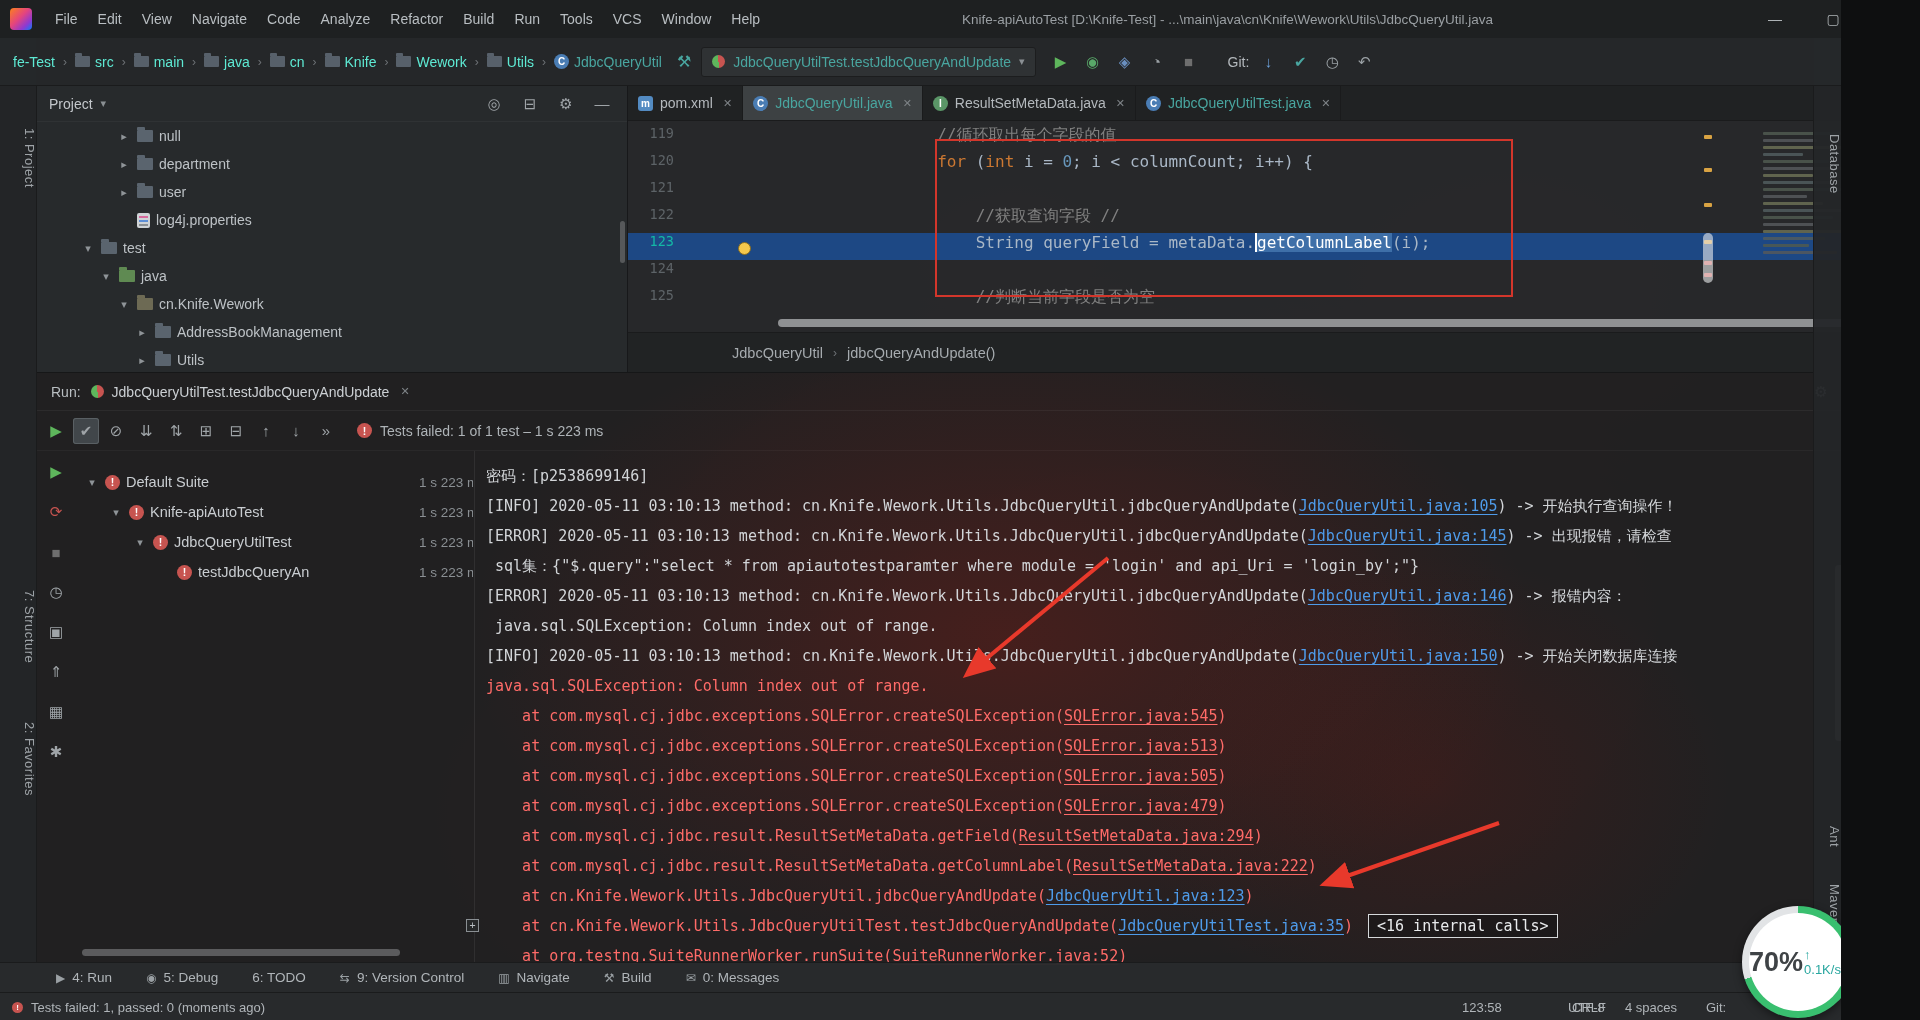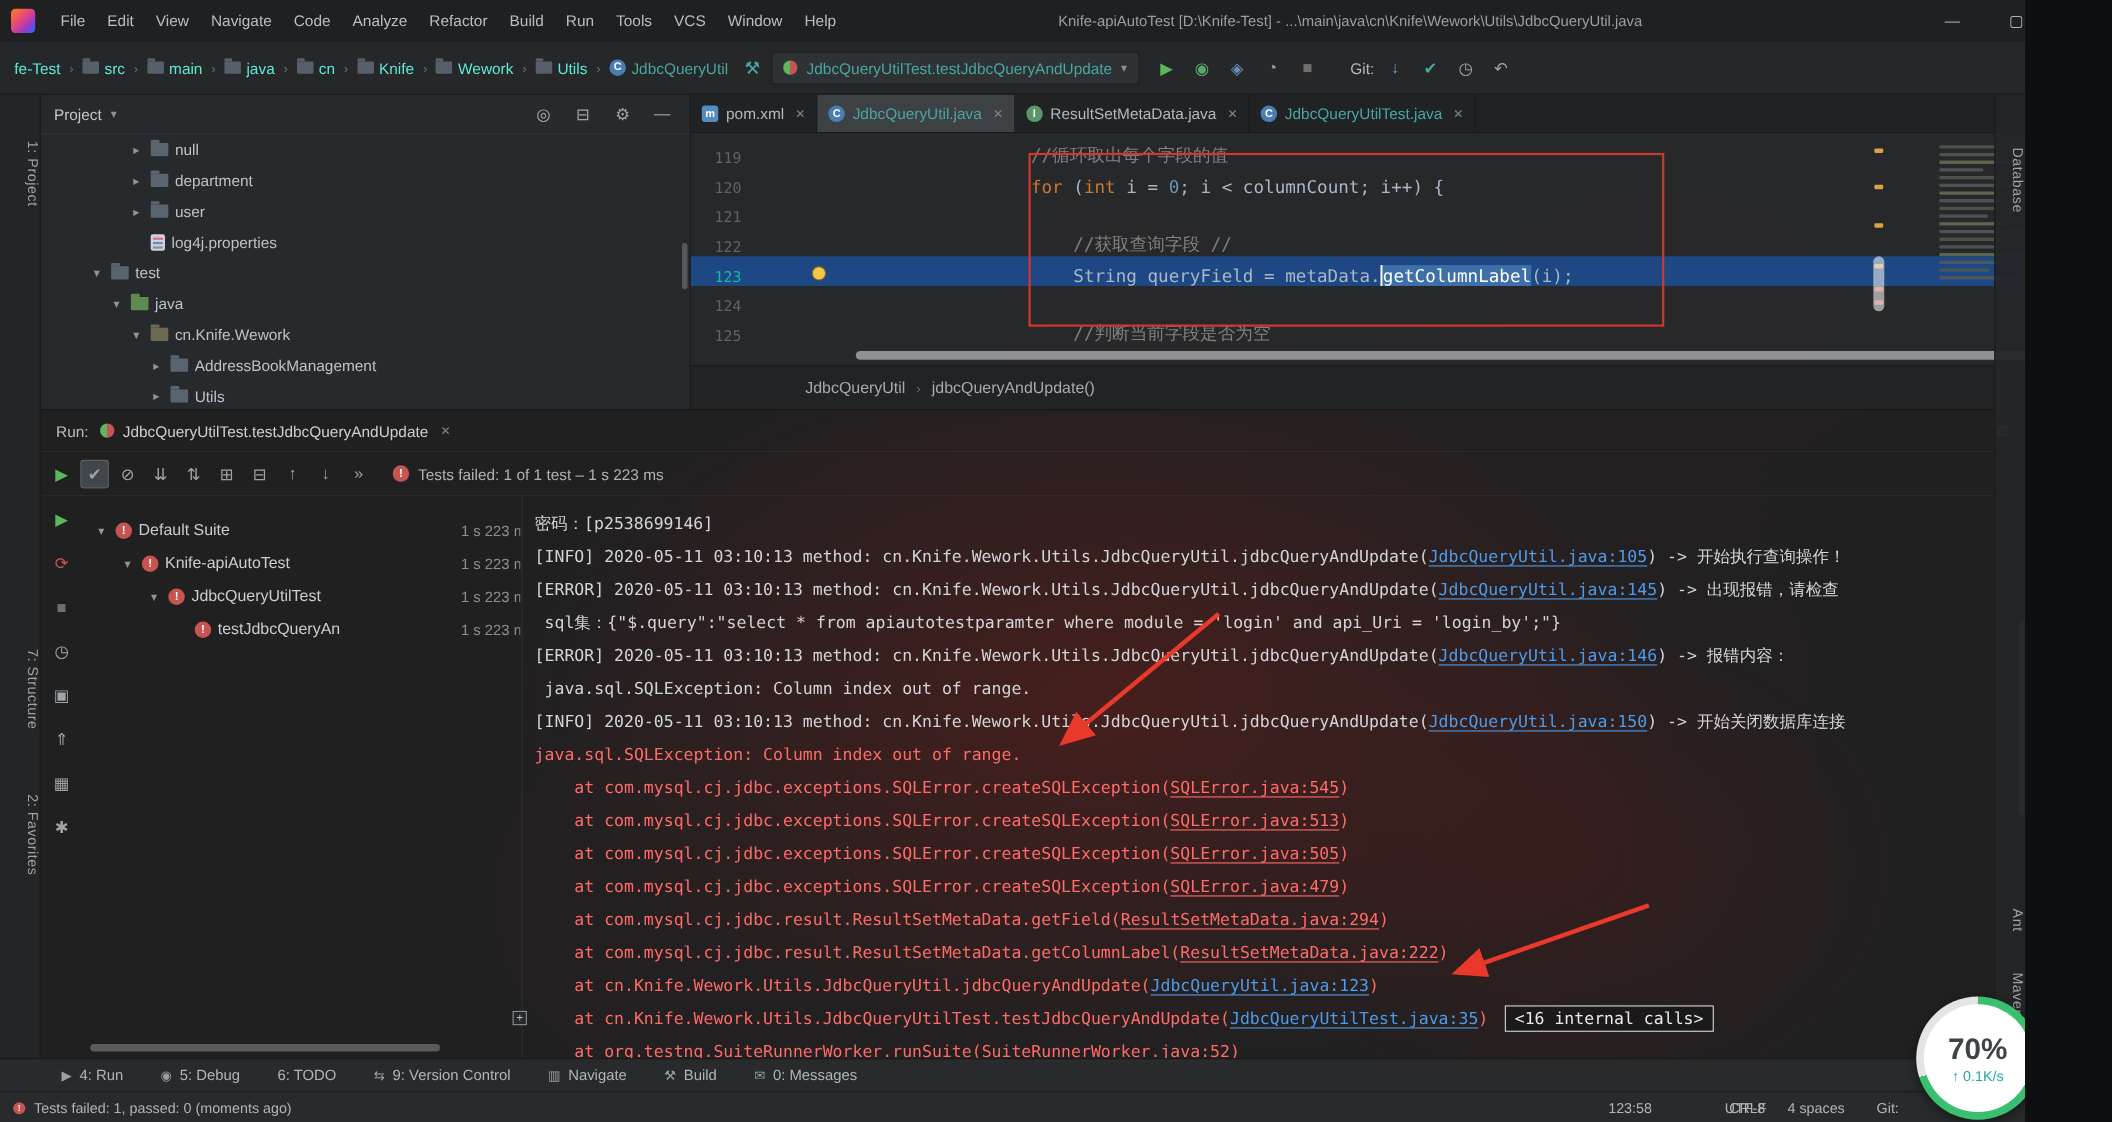--- a/index.html
+++ b/index.html
@@ -84,21 +84,21 @@
 #tabs{height:35px;display:flex;align-items:stretch;background:rgba(32,34,35,.95);border-bottom:1px solid #1a1b1c}
 .tab{display:flex;align-items:center;gap:7px;padding:0 10px;border-right:1px solid #1a1b1c;font-size:14px;color:#b4b9bd}
 .tab.active{background:#3d4143}
 .tab-label.accent{color:var(--accent-teal)}
 .ficon{width:15px;height:15px;border-radius:50%;background:#4a7db4;color:#fff;font-size:10px;font-weight:bold;
  display:flex;align-items:center;justify-content:center;flex:none}
 .ficon.maven{border-radius:3px;background:#538bc2}
 .ficon.interface{background:#5a9667}
 .tab-close{color:#7e8387;font-size:11px;margin-left:3px}
 #elines{position:relative;padding-top:4px}
-.eline{height:27px;display:flex;align-items:flex-end;white-space:pre}
+.eline{height:27px;display:flex;align-items:flex-start;white-space:pre}
 .eline.sel{background:var(--selection-blue)}
 .lnum{width:62px;flex:none;text-align:right;padding-right:16px;color:#5d6367;font-size:13.5px;
  font-family:"DejaVu Sans Mono","Liberation Mono",monospace}
 .eline.sel .lnum{color:#14b8a6}
 .ecode{font-family:"DejaVu Sans Mono","Liberation Mono",monospace;font-size:16px;color:var(--editor-text);margin-left:16px}
 .tk-kw{color:var(--keyword-orange)}
 .tk-num{color:var(--number-blue)}
 .tk-cm{color:var(--comment-gray)}
 .tk-hl{background:var(--token-highlight);color:#fff}
 .tk-ul{text-decoration:underline;text-underline-offset:3px;text-decoration-color:#9aa0a5}
@@ -158,22 +158,22 @@
 #sb-left{position:absolute;left:12px;top:0;height:28px;display:flex;align-items:center;gap:8px}
 .sb-item{position:absolute;top:0;height:28px;display:flex;align-items:center}
 .sb-dot{width:11px;height:11px;border-radius:50%;background:#c75450;color:#fff;font-size:8px;font-weight:bold;
  display:flex;align-items:center;justify-content:center}
 .bell{width:10px;height:9px;background:#9aa0a4;border-radius:5px 5px 1px 1px;position:relative}
 .bell::after{content:"";position:absolute;left:3px;bottom:-3px;width:4px;height:3px;background:#9aa0a4;border-radius:50%}
 
 
 #net-widget{position:absolute;left:1742px;top:906px;width:112px;height:112px;border-radius:50%;z-index:20;
  background:conic-gradient(#39bf6f 0 252deg,#e2e4e6 252deg 360deg);box-shadow:0 3px 10px rgba(0,0,0,.45)}
-#net-inner{position:absolute;inset:7px;border-radius:50%;background:#fff;display:flex;flex-direction:column;
- align-items:center;justify-content:center;gap:1px}
+#net-inner{position:absolute;inset:7px;border-radius:50%;background:#fff;display:flex;flex-direction:row;
+ align-items:center;justify-content:flex-start;gap:1px}
 #net-pct{color:#3f4346;font-size:27px;font-weight:bold}
 #net-spd{color:#2aa7a0;font-size:13px}
 </style>
 </head>
 <body>
 
 <div id="app">
   <div id="wallpaper"></div>
 
   <div id="titlebar">

